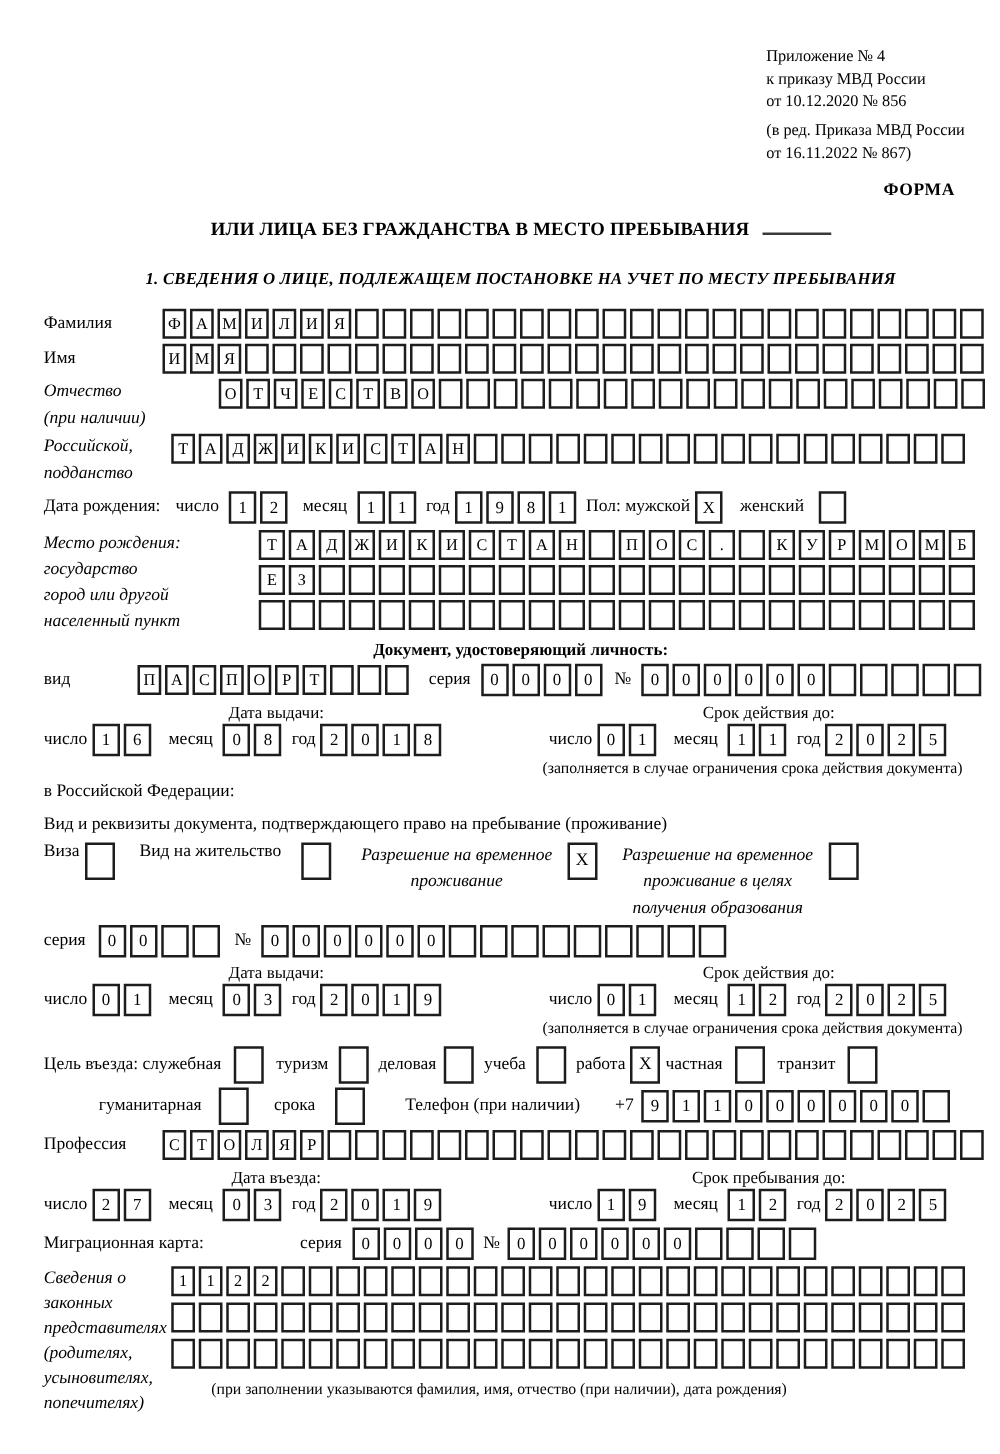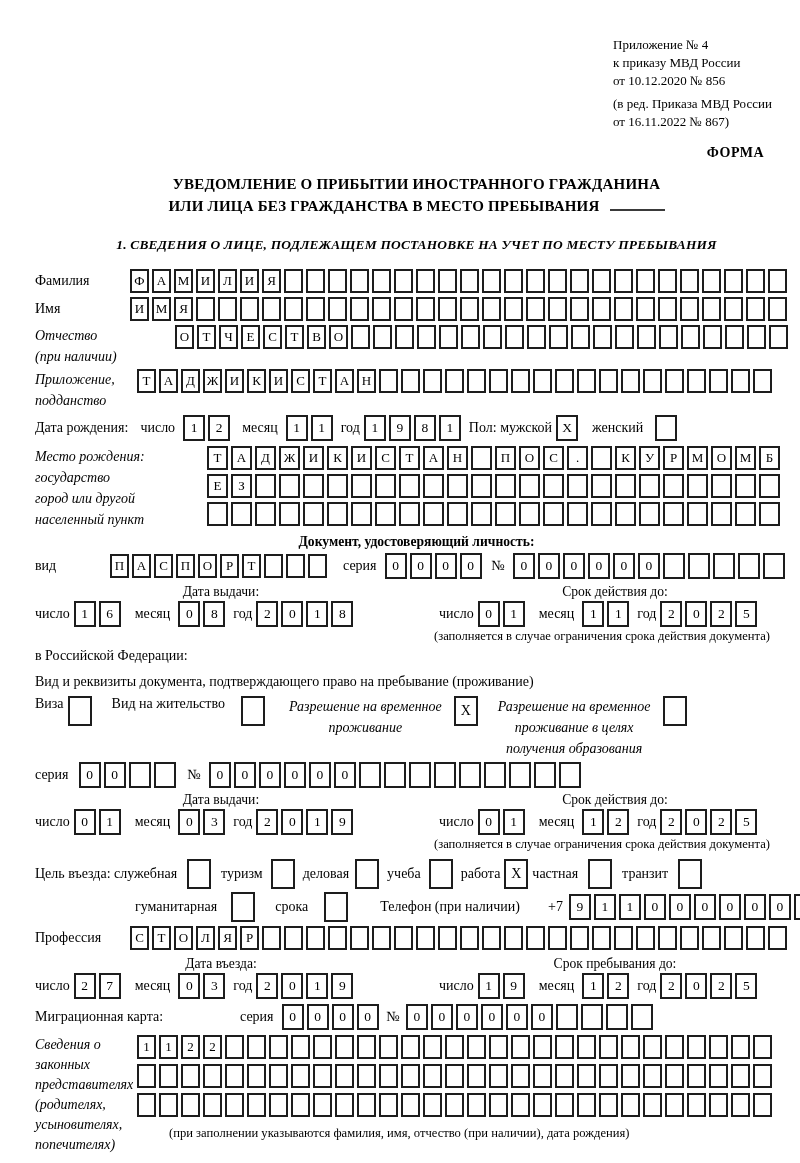--- a/index.html
+++ b/index.html
@@ -30,21 +30,21 @@
   .cells { display:flex; gap:3px; flex:none; }
   .cell {
     width:15px; height:20px; border:2px solid #1d1d1d; flex:none;
     display:flex; align-items:center; justify-content:center;
     font-size:13px; background:#fff;
   }
   .cells.w21 .cell { width:17px; }
   .cells.lg .cell { width:18px; height:22px; font-size:13.5px; }
   .cells.cb .cell { width:20px; height:26px; font-size:14px; }.ml4{margin-left:4px}.ml6{margin-left:6px}.ml8{margin-left:8px}
   .ml10{margin-left:10px}.ml12{margin-left:12px}.ml14{margin-left:14px}.ml16{margin-left:16px}
-  .ml20{margin-left:20px}.ml24{margin-left:24px}.ml28{margin-left:28px}.ml32{margin-left:32px}.ml100{margin-left:100px}.mt2{margin-top:2px}.mt3{margin-top:3px}.mt4{margin-top:4px}
+  .ml20{margin-left:20px}.ml24{margin-left:24px}.ml28{margin-left:28px}.ml32{margin-left:32px}.ml100{margin-left:44px}.mt2{margin-top:2px}.mt3{margin-top:3px}.mt4{margin-top:4px}
   .mt5{margin-top:5px}.mt7{margin-top:7px}.mt8{margin-top:8px}.mt16{margin-top:16px}
 
   .doc-heading { text-align:center; font-weight:bold; font-size:13.6px; margin-top:4px; }
 
   .dates-pair { display:flex; align-items:flex-start; }
   .dates-col { flex:none; }
   .dcol-left { width:372px; }
   .dcol-right { width:352px; margin-left:32px; }
   .dcap { text-align:center; font-size:13.6px; line-height:17px; }
   .drow { display:flex; align-items:center; margin-top:1px; }
@@ -63,21 +63,20 @@
     <div>Приложение № 4</div>
     <div>к приказу МВД России</div>
     <div>от 10.12.2020 № 856</div>
     <div class="amend">(в ред. Приказа МВД России</div>
     <div>от 16.11.2022 № 867)</div>
   </div>
 
   <div class="forma">ФОРМА</div>
 
   <div class="title">
-    <div>УВЕДОМЛЕНИЕ О ПРИБЫТИИ ИНОСТРАННОГО ГРАЖДАНИНА</div>
     <div>
       <span>ИЛИ ЛИЦА БЕЗ ГРАЖДАНСТВА В МЕСТО ПРЕБЫВАНИЯ</span><span class="blank-line"></span>
     </div>
   </div>
 
   <div class="section1">1. СВЕДЕНИЯ О ЛИЦЕ, ПОДЛЕЖАЩЕМ ПОСТАНОВКЕ НА УЧЕТ ПО МЕСТУ ПРЕБЫВАНИЯ</div>
 
   <div class="frow mt16">
     <span class="lbl w95">Фамилия</span>
     <div class="cells">
@@ -182,21 +181,21 @@
         <div class="cell"></div>
         <div class="cell"></div>
         <div class="cell"></div>
         <div class="cell"></div>
         <div class="cell"></div>
       </div>
   </div>
 
   <div class="frow top mt2">
     <div class="lblcol w102">
-      <div>Приложение,</div>
+      <div>Российской,</div>
       <div>подданство</div>
     </div>
     <div class="cells">
         <div class="cell">Т</div>
         <div class="cell">А</div>
         <div class="cell">Д</div>
         <div class="cell">Ж</div>
         <div class="cell">И</div>
         <div class="cell">К</div>
         <div class="cell">И</div>

